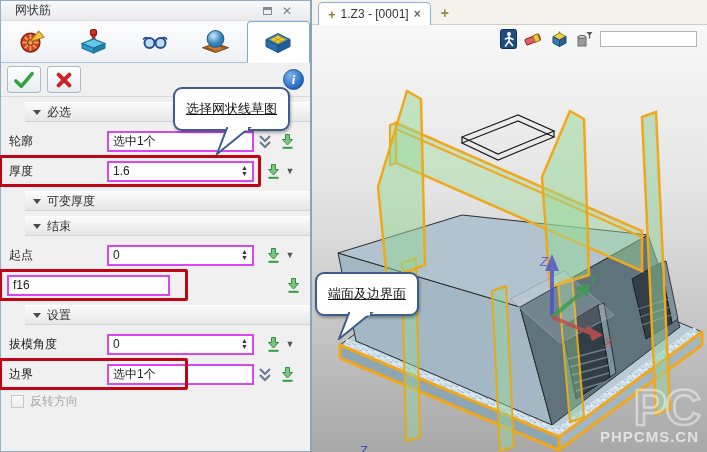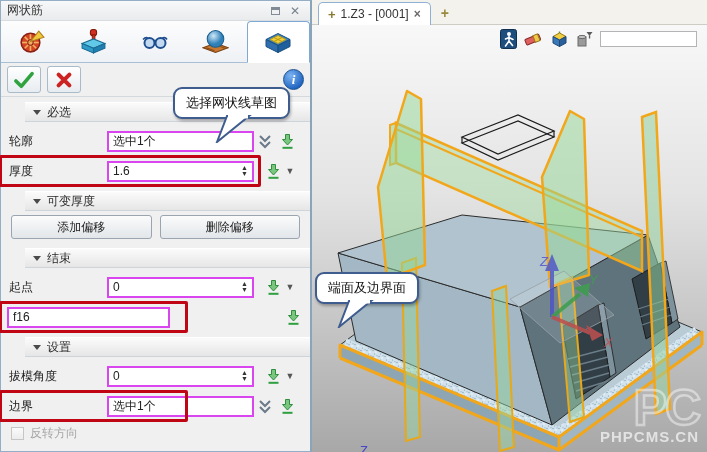--- a/index.html
+++ b/index.html
@@ -3,21 +3,21 @@
 <meta charset="utf-8">
 <style>
   * { margin:0; padding:0; box-sizing:border-box; }
   html,body { width:707px; height:452px; overflow:hidden;
     font-family:"Liberation Sans","DejaVu Sans",sans-serif; font-size:12px; color:#222; }
   body { background:#b0b0b0; position:relative; }
 
   
   .panel { position:absolute; left:0; top:0; width:312px; height:452px;
     background:#f0f0f0; border:1px solid #93aec5; border-right:2px solid #8aa4ba; }
-  .titlebar { height:20px; display:flex; align-items:center; padding:0 6px;
+  .titlebar { height:20px; display:flex; align-items:center; padding:0 14px;
     background:linear-gradient(#f7f8f9,#e9ebed); border-bottom:1px solid #d8dde2; }
   .titlebar .t { flex:1; font-size:12px; color:#333; }
   .winbtn { width:18px; height:15px; display:flex; align-items:center; justify-content:center;
     color:#7a8augu; color:#78848e; font-size:11px; margin-left:2px; cursor:default; }
   .restore-glyph { width:9px; height:8px; border:1px solid #828c96; border-top:3px solid #828c96; display:block; }
   .close-glyph { font-size:12px; color:#78848e; font-weight:bold; line-height:1; }
 
   .icon-tabs { height:42px; display:flex; align-items:stretch;
     background:linear-gradient(#fdfdfd,#eef1f5); border-bottom:1px solid #a9c0d4; }
   .icon-tab { flex:1; display:flex; align-items:center; justify-content:center; }
@@ -58,21 +58,21 @@
   .offset-row { height:32px; display:flex; align-items:center; gap:8px; padding:0 10px; }
   .offset-btn { flex:1; height:24px; border:1px solid #9aa5af; border-radius:3px;
     background:linear-gradient(#fbfbfb,#e2e6ea); font-size:12px; color:#222;
     display:flex; align-items:center; justify-content:center; }
 
   .chk-row { height:24px; display:flex; align-items:center; gap:6px; padding:0 10px; color:#a6a6a6; }
   .chk-box { width:13px; height:13px; border:1px solid #c6c6c6; background:linear-gradient(#fafafa,#ececec); }
 
   
   .callout { position:absolute; background:#fff; border:2px solid #3e5c8e; border-radius:9px;
-    padding:5px 11px; font-size:13px; color:#111; box-shadow:1px 2px 3px rgba(0,0,0,.3); z-index:20; }
+    padding:11px 11px; font-size:13px; color:#111; box-shadow:1px 2px 3px rgba(0,0,0,.3); z-index:20;text-decoration:underline; }
   .callout .tail { position:absolute; z-index:21; }
 
   
   .viewport { position:absolute; left:312px; top:0; width:395px; height:452px; }
   .tabbar { height:25px; background:#f4f2ed; display:flex; align-items:flex-end; padding-left:6px;
     border-bottom:1px solid #cfccc6; }
   .doc-tab { height:23px; background:#fff; border:1px solid #8fb0d2; border-bottom:none;
     border-radius:5px 5px 0 0; display:flex; align-items:center; gap:5px; padding:0 9px; margin-bottom:-1px; }
   .tab-plus { color:#8a7a2e; font-weight:bold; font-size:13px; }
   .doc-tab .ttl { font-size:12px; color:#333; }
@@ -214,24 +214,20 @@
         <polygon points="5.5,1.5 9.5,1.5 9.5,6.5 12.5,6.5 7.5,12 2.5,6.5 5.5,6.5" fill="#7ac67e" stroke="#2f8f3f" stroke-linejoin="round"></polygon>
         <rect x="2.5" y="13.8" width="10" height="2" fill="#2f9f3f"></rect>
       </svg>
     </span>
     <span class="caret">▼</span>
   </div>
 
   <div class="sec-header">
     <span class="tri-down"></span>
     <span>可变厚度</span>
-  </div>
-  <div class="offset-row">
-    <div class="offset-btn">添加偏移</div>
-    <div class="offset-btn">删除偏移</div>
   </div>
 
   <div class="sec-header">
     <span class="tri-down"></span>
     <span>结束</span>
   </div>
   <div class="row" style="margin-top:4px;">
     <span class="lbl">起点</span>
     <div class="field">
       <span>0</span>

